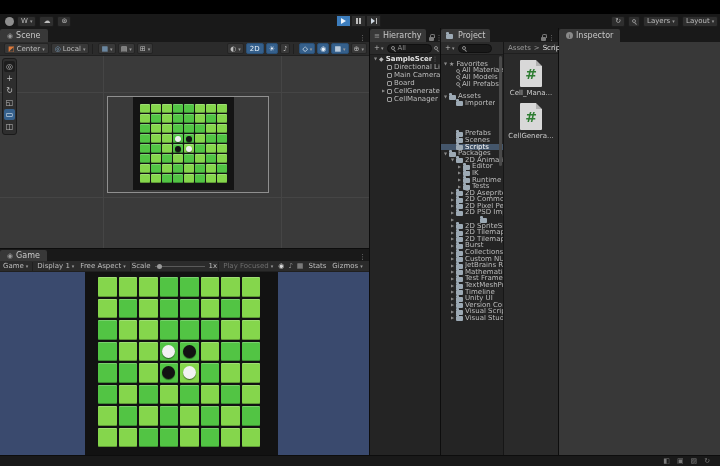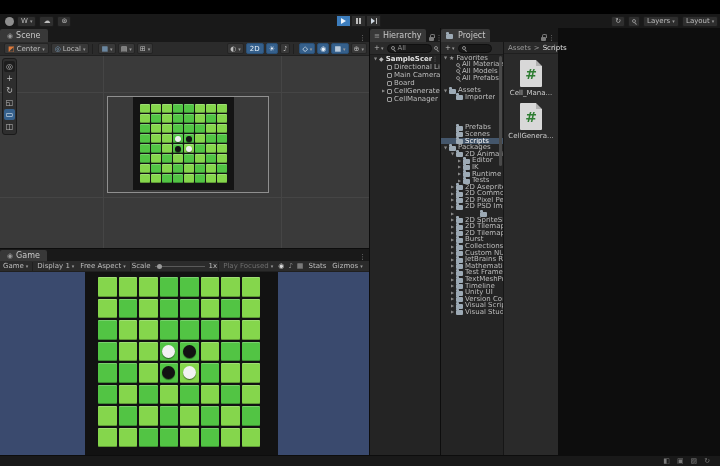--- a/index.html
+++ b/index.html
@@ -98,21 +98,21 @@
   .ic-folder { position:relative; width:7px; height:5px; background:#9daab5; border-radius:1px; margin-right:2px; margin-top:1px; flex:none; }
   .ic-folder::before { content:""; position:absolute; top:-2px; left:0; width:3px; height:2px; background:#9daab5; border-radius:1px 1px 0 0; }
   .ic-star { color:#9a9a9a; font-size:6px; margin-right:2px; flex:none; }
   .ic-srch { margin-right:2px; }
   .row-menu { margin-left:auto; color:#8a8a8a; font-size:6px; padding-right:2px; }
 
   
   .proj-panel { position:absolute; left:441px; top:28px; width:117px; height:427px; background:#242424; }
   .pt-icons { margin-left:auto; display:flex; align-items:center; gap:3px; color:#9a9a9a; font-size:6px; }
   .badge { display:flex; align-items:center; gap:1px; color:#9a9a9a; }
-  .proj-tree { position:absolute; left:0; top:27px; width:62px; bottom:0; overflow:hidden; }
+  .proj-tree { position:absolute; left:0; top:33px; width:62px; bottom:0; overflow:hidden; }
   .proj-tree .trow { height:6.6px; }
   .proj-tree .spacer { height:6px; }
   .proj-divider { position:absolute; left:62px; top:14px; bottom:0; width:1px; background:#161616; }
   .proj-scroll { position:absolute; left:58px; top:28px; width:3px; height:110px; background:#4a4a4a; border-radius:2px; }
   .proj-files { position:absolute; left:63px; top:14px; right:0; bottom:0; background:#2a2a2a; }
   .breadcrumb { height:12px; display:flex; align-items:center; gap:3px; padding:0 4px; font-size:7px; color:#9a9a9a; border-bottom:1px solid #1f1f1f; background:#2a2a2a; }
   .breadcrumb .cur { color:#e0e0e0; }
   .file-item { width:100%; margin-top:6px; display:flex; flex-direction:column; align-items:center; }
   .cs-icon { position:relative; width:22px; height:27px; background:#d8d8d8; border-radius:1px; display:flex; align-items:center; justify-content:center; }
   .cs-icon::before { content:""; position:absolute; top:0; right:0; border-style:solid; border-width:0 6px 6px 0; border-color:#2a2a2a #2a2a2a #b0b0b0 #b0b0b0; }
@@ -769,20 +769,28 @@
           <div class="file-item">
             <div class="cs-icon">
               <span class="cs-hash">#</span>
             </div>
             <div class="file-label">CellGenera...</div>
           </div>
         </div>
     </div>
   </div>
 
+  <div class="insp-panel">
+    <div class="tabbar">
+      <span class="tab">
+        <span class="ic-info">i</span>
+        <span>Inspector</span>
+      </span>
+    </div>
+  </div>
 
   <div class="bottombar">
     <span class="bb-icons" id="status-icons">
         <span>◧</span>
         <span>▣</span>
         <span>▨</span>
         <span>↻</span>
       </span>
   </div>
 

